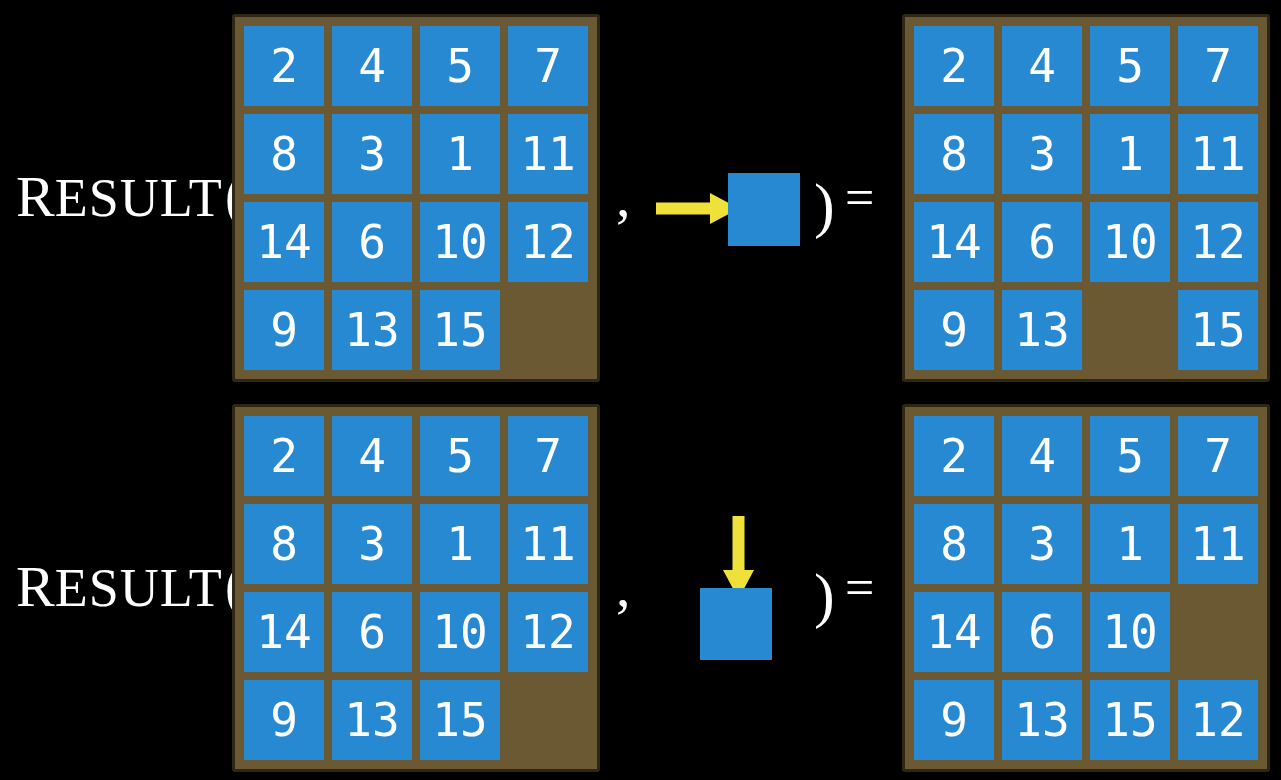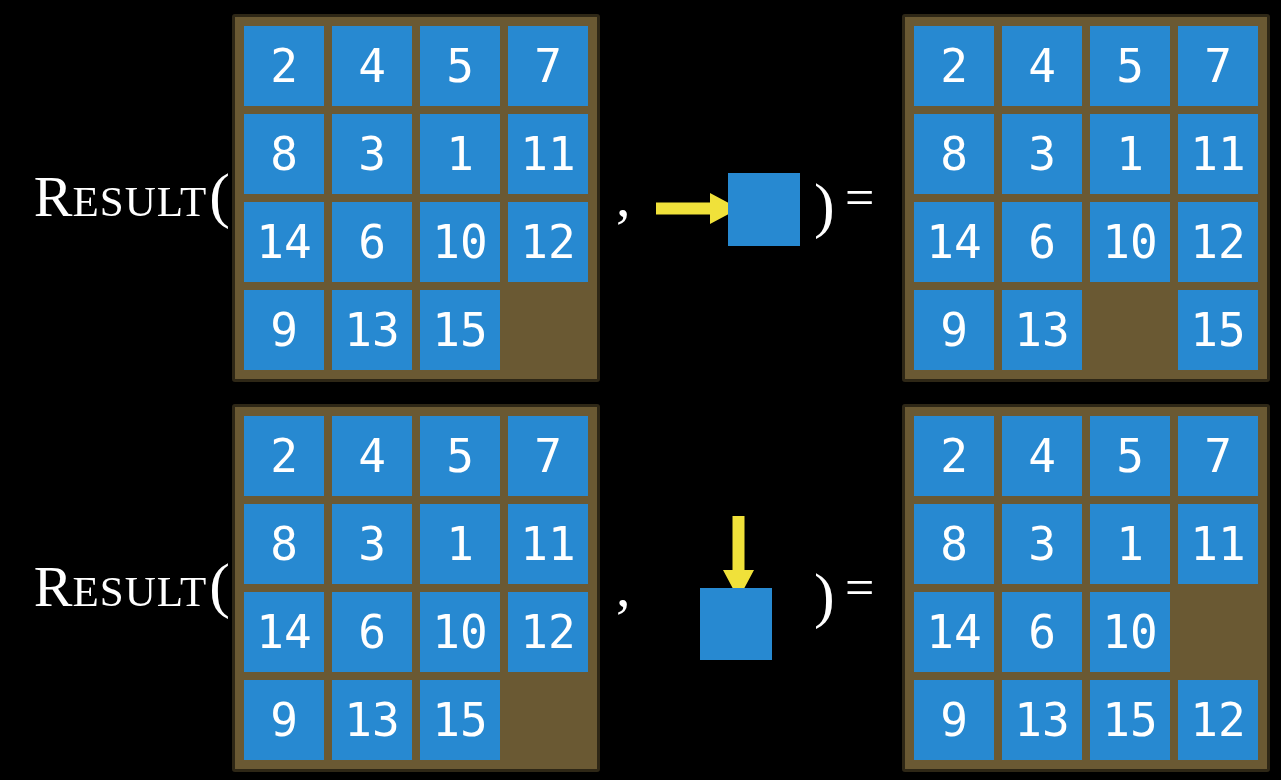--- a/index.html
+++ b/index.html
@@ -24,21 +24,21 @@
   .func-label {
     position: absolute;
     left: 16px;
     width: 214px;
     text-align: right;
     white-space: nowrap;
     line-height: 64px;
     color: var(--text-white);
   }
   .func-initial { font-size: 58px; }
-  .func-rest    { font-size: 43px; letter-spacing: 1px; }
+  .func-rest    { font-size: 54px; letter-spacing: 1px; }
   .func-paren   { font-size: 62px; margin-left: 2px; }
   .notation-glyph {
     position: absolute;
     line-height: 1;
     color: var(--text-white);
   }
   .comma       { font-size: 58px; }
   .close-paren { font-size: 62px; }
   .equals      { font-size: 52px; }
   

